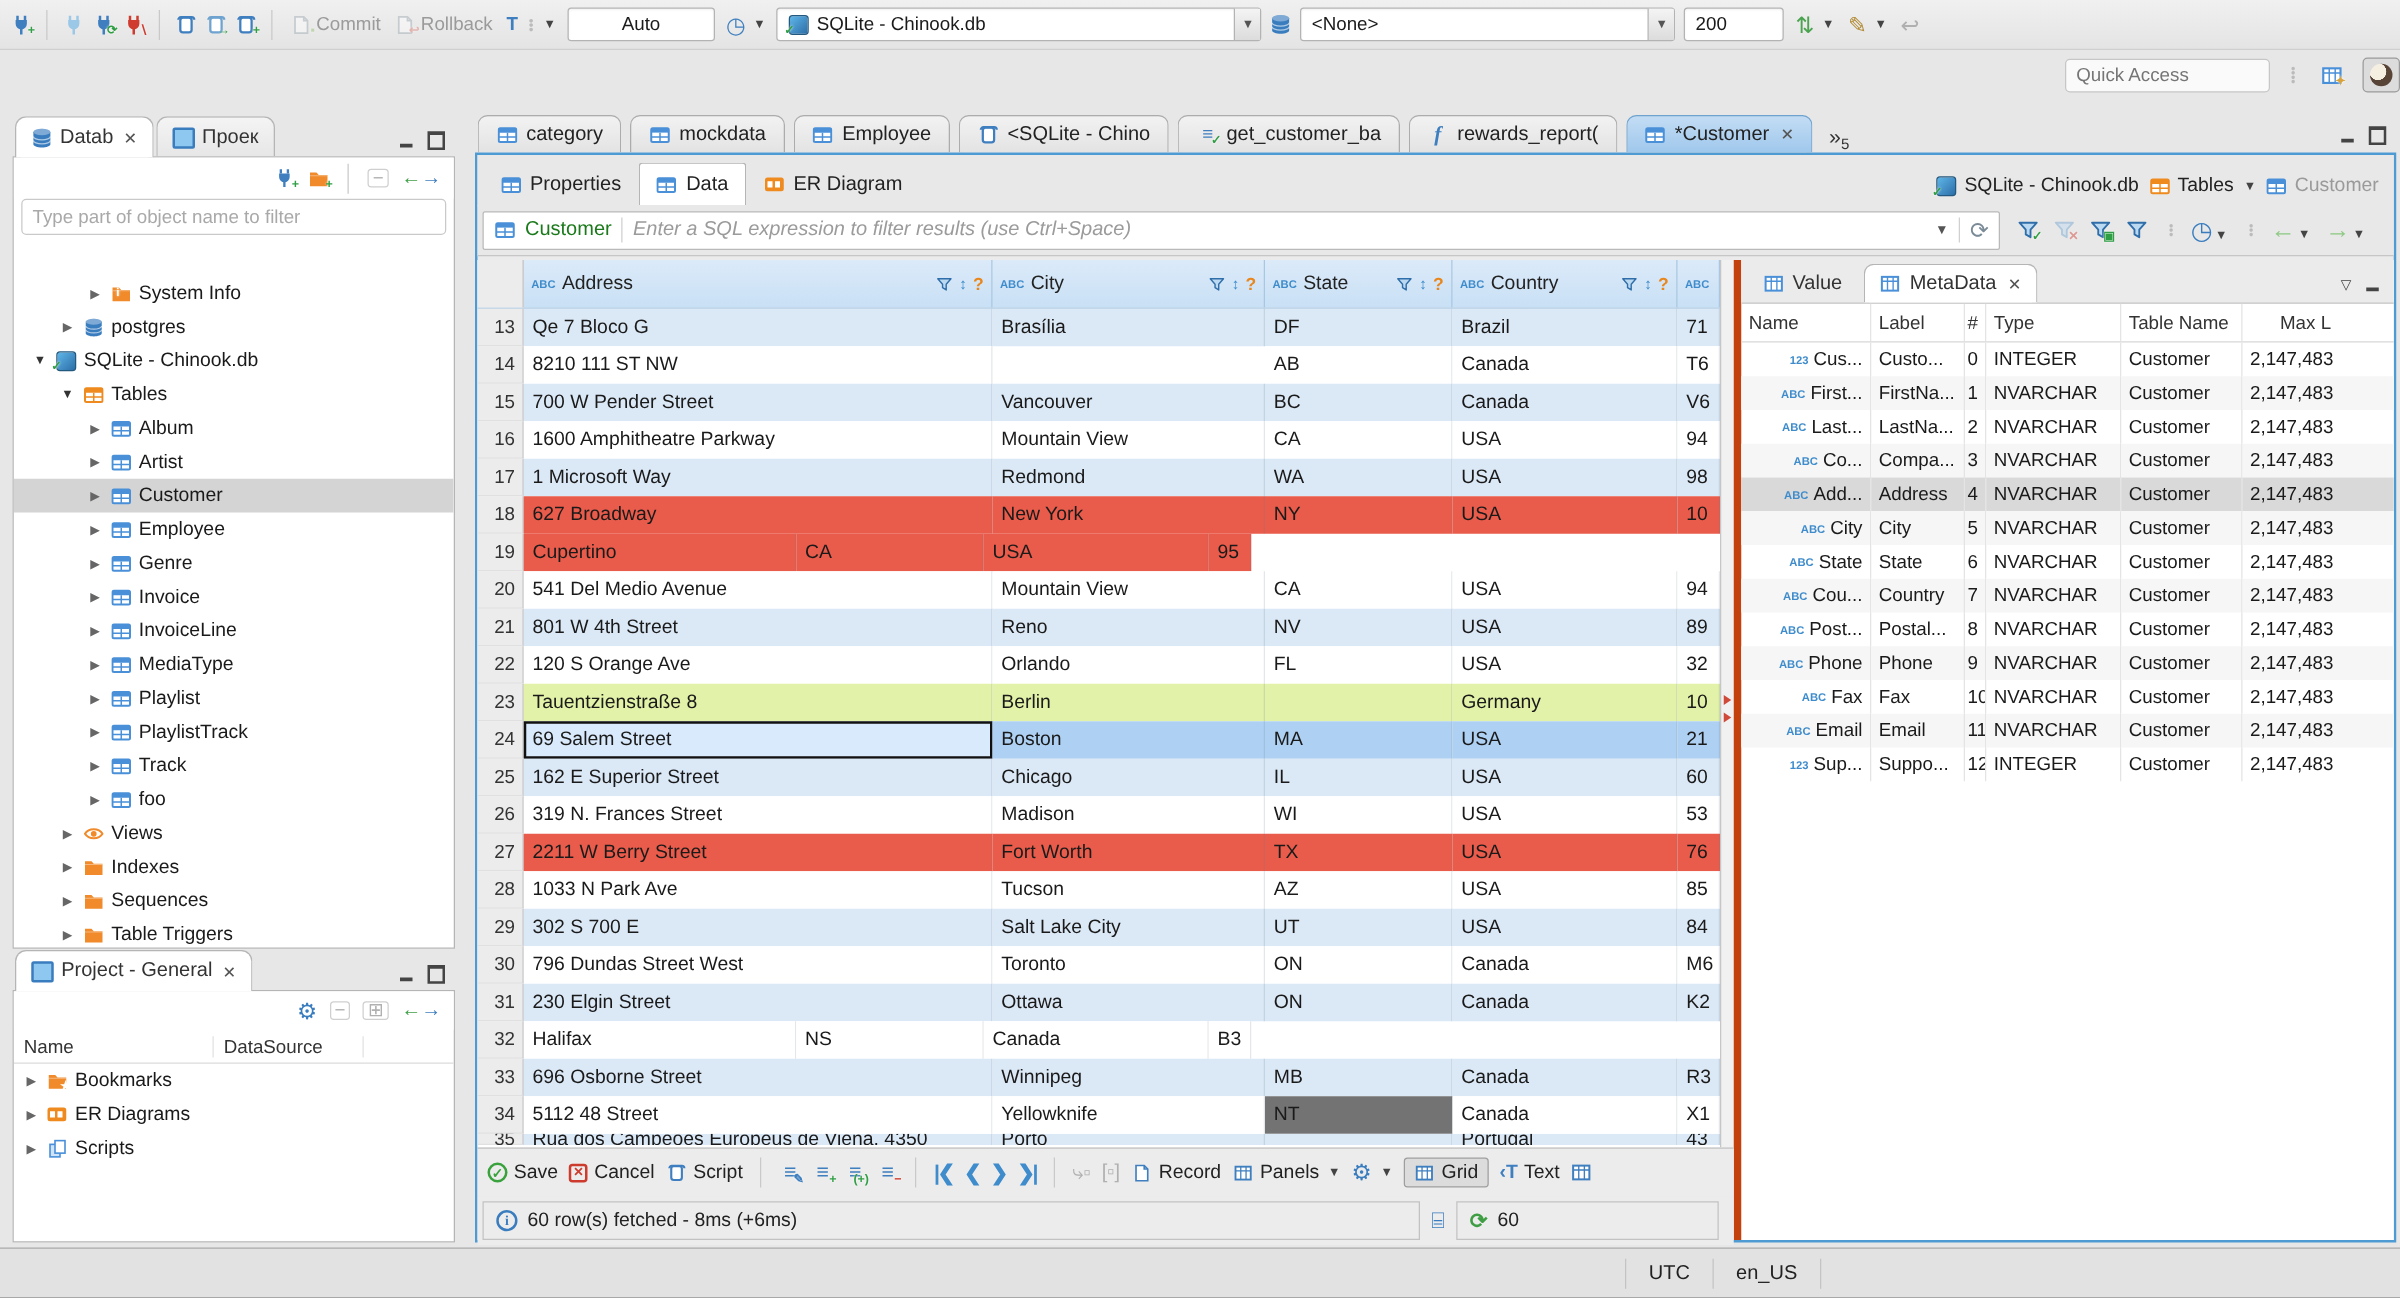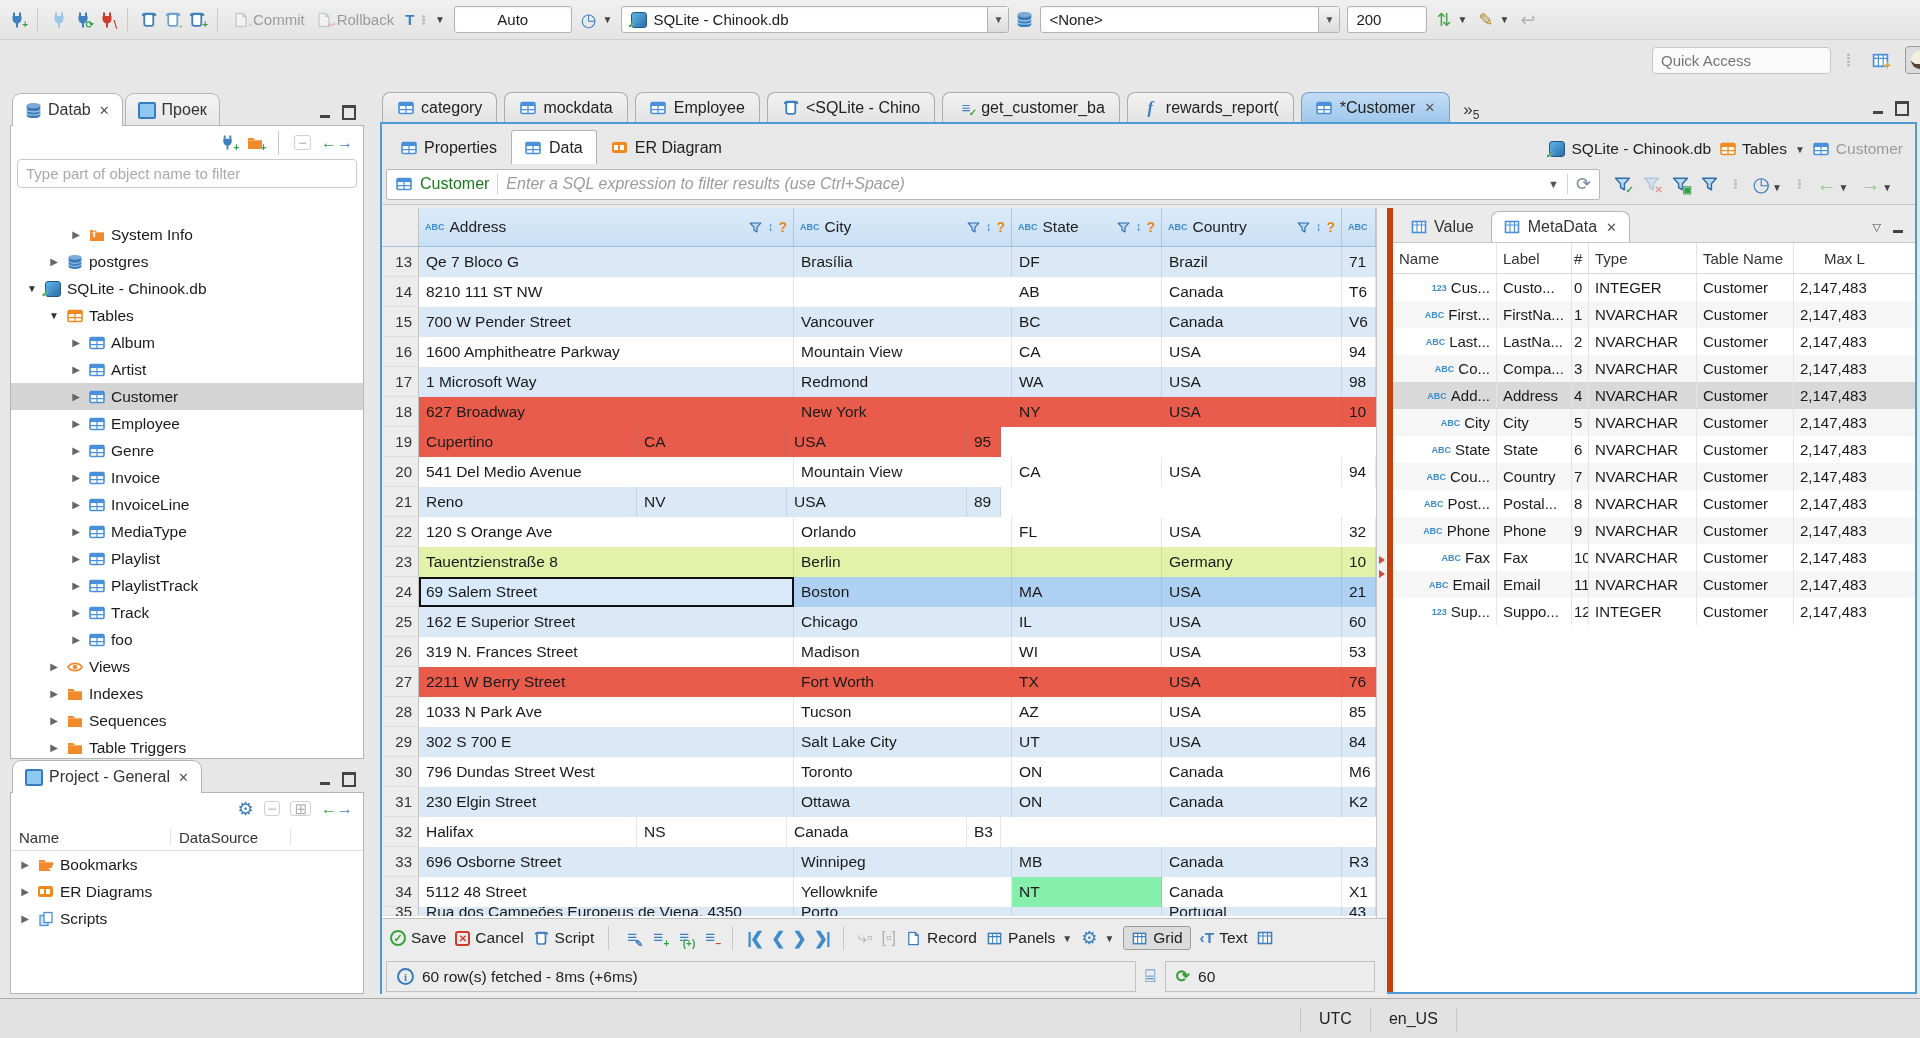--- a/index.html
+++ b/index.html
@@ -21,21 +21,21 @@
   .dd{color:#444;font-size:10px;margin-left:2px}
   
   .topbar{position:absolute;left:0;top:0;width:1920px;height:40px;background:linear-gradient(#f0f0f0,#e4e4e4);
           border-bottom:1px solid #cfcfcf;display:flex;align-items:center;padding:0 8px;box-sizing:border-box;gap:7px}
   .tbtn{display:inline-flex;align-items:center;gap:4px;padding:2px;color:#9a9a9a}
   .combo{height:27px;background:#fff;border:1px solid #b3b3b3;border-radius:3px;display:inline-flex;align-items:center;
          padding:0 8px;gap:6px;box-sizing:border-box;box-shadow:inset 0 1px 2px rgba(0,0,0,.06)}
   .combo .vb{margin-left:auto;width:20px;height:25px;background:linear-gradient(#f4f4f4,#dcdcdc);border-left:1px solid #b3b3b3;
          display:flex;align-items:center;justify-content:center;color:#555;font-size:10px}
   .qa{position:absolute;top:45px;left:1652px;height:30px;display:flex;align-items:center;gap:10px}
-  .qa input{width:179px;height:27px;border:1px solid #c6c6c6;border-radius:4px;background:#fafafa;padding:0 8px;
+  .qa input{width:164px;height:27px;border:1px solid #c6c6c6;border-radius:4px;background:#fafafa;padding:0 8px;
             font:15px "Liberation Sans",sans-serif;color:#9a9a9a;box-sizing:border-box}
   .persp{width:28px;height:26px;border:1px solid transparent;border-radius:4px;display:flex;align-items:center;justify-content:center}
   .persp.pressed{border-color:#9a9a9a;background:#dcdcdc}
   .beaver{width:18px;height:18px;border-radius:50%;background:radial-gradient(circle at 35% 35%,#f5efe2 40%,#574436 42%)}
   
   .leftcol{position:absolute;left:10px;top:92px;width:354px;height:902px}
   .panel{position:absolute;left:0;width:354px}
   .ptabs{position:relative;height:34px;display:flex;align-items:flex-end;gap:2px;padding-left:2px}
   .vtab{display:inline-flex;align-items:center;gap:6px;height:32px;padding:0 12px;border:1px solid #b5b5b5;border-bottom:none;
         border-radius:9px 9px 0 0;background:linear-gradient(#f4f4f4,#e6e6e6);font-size:16px;color:#333}
@@ -863,20 +863,21 @@
           <div class="grow">
             <div class="gnum">20</div>
             <div class="gc" style="width: 375px; flex: 0 0 375px; background: rgb(255, 255, 255);">541 Del Medio Avenue</div>
             <div class="gc" style="width: 218px; flex: 0 0 218px; background: rgb(255, 255, 255);">Mountain View</div>
             <div class="gc" style="width: 150px; flex: 0 0 150px; background: rgb(255, 255, 255);">CA</div>
             <div class="gc" style="width: 180px; flex: 0 0 180px; background: rgb(255, 255, 255);">USA</div>
             <div class="gc" style="width: 34px; flex: 0 0 34px; background: rgb(255, 255, 255);">94</div>
           </div>
           <div class="grow">
             <div class="gnum">21</div>
+            <div class="gc" style="width: 375px; flex: 0 0 375px; background: rgb(219, 232, 246);">801 W 4th Street</div>
             <div class="gc" style="width: 218px; flex: 0 0 218px; background: rgb(219, 232, 246);">Reno</div>
             <div class="gc" style="width: 150px; flex: 0 0 150px; background: rgb(219, 232, 246);">NV</div>
             <div class="gc" style="width: 180px; flex: 0 0 180px; background: rgb(219, 232, 246);">USA</div>
             <div class="gc" style="width: 34px; flex: 0 0 34px; background: rgb(219, 232, 246);">89</div>
           </div>
           <div class="grow">
             <div class="gnum">22</div>
             <div class="gc" style="width: 375px; flex: 0 0 375px; background: rgb(255, 255, 255);">120 S Orange Ave</div>
             <div class="gc" style="width: 218px; flex: 0 0 218px; background: rgb(255, 255, 255);">Orlando</div>
             <div class="gc" style="width: 150px; flex: 0 0 150px; background: rgb(255, 255, 255);">FL</div>
@@ -967,21 +968,21 @@
             <div class="gc" style="width: 375px; flex: 0 0 375px; background: rgb(219, 232, 246);">696 Osborne Street</div>
             <div class="gc" style="width: 218px; flex: 0 0 218px; background: rgb(219, 232, 246);">Winnipeg</div>
             <div class="gc" style="width: 150px; flex: 0 0 150px; background: rgb(219, 232, 246);">MB</div>
             <div class="gc" style="width: 180px; flex: 0 0 180px; background: rgb(219, 232, 246);">Canada</div>
             <div class="gc" style="width: 34px; flex: 0 0 34px; background: rgb(219, 232, 246);">R3</div>
           </div>
           <div class="grow">
             <div class="gnum">34</div>
             <div class="gc" style="width: 375px; flex: 0 0 375px; background: rgb(255, 255, 255);">5112 48 Street</div>
             <div class="gc" style="width: 218px; flex: 0 0 218px; background: rgb(255, 255, 255);">Yellowknife</div>
-            <div class="gc" style="width: 150px; flex: 0 0 150px; background: #86efac;">NT</div>
+            <div class="gc" style="width: 150px; flex: 0 0 150px; background: #737373;">NT</div>
             <div class="gc" style="width: 180px; flex: 0 0 180px; background: rgb(255, 255, 255);">Canada</div>
             <div class="gc" style="width: 34px; flex: 0 0 34px; background: rgb(255, 255, 255);">X1</div>
           </div>
           <div class="grow" style="height: 9px; overflow: hidden;">
             <div class="gnum">35</div>
             <div class="gc" style="width: 375px; flex: 0 0 375px; background: rgb(219, 232, 246);">Rua dos Campeões Europeus de Viena, 4350</div>
             <div class="gc" style="width: 218px; flex: 0 0 218px; background: rgb(219, 232, 246);">Porto</div>
             <div class="gc" style="width: 150px; flex: 0 0 150px; background: rgb(219, 232, 246);"></div>
             <div class="gc" style="width: 180px; flex: 0 0 180px; background: rgb(219, 232, 246);">Portugal</div>
             <div class="gc" style="width: 34px; flex: 0 0 34px; background: rgb(219, 232, 246);">43</div>

